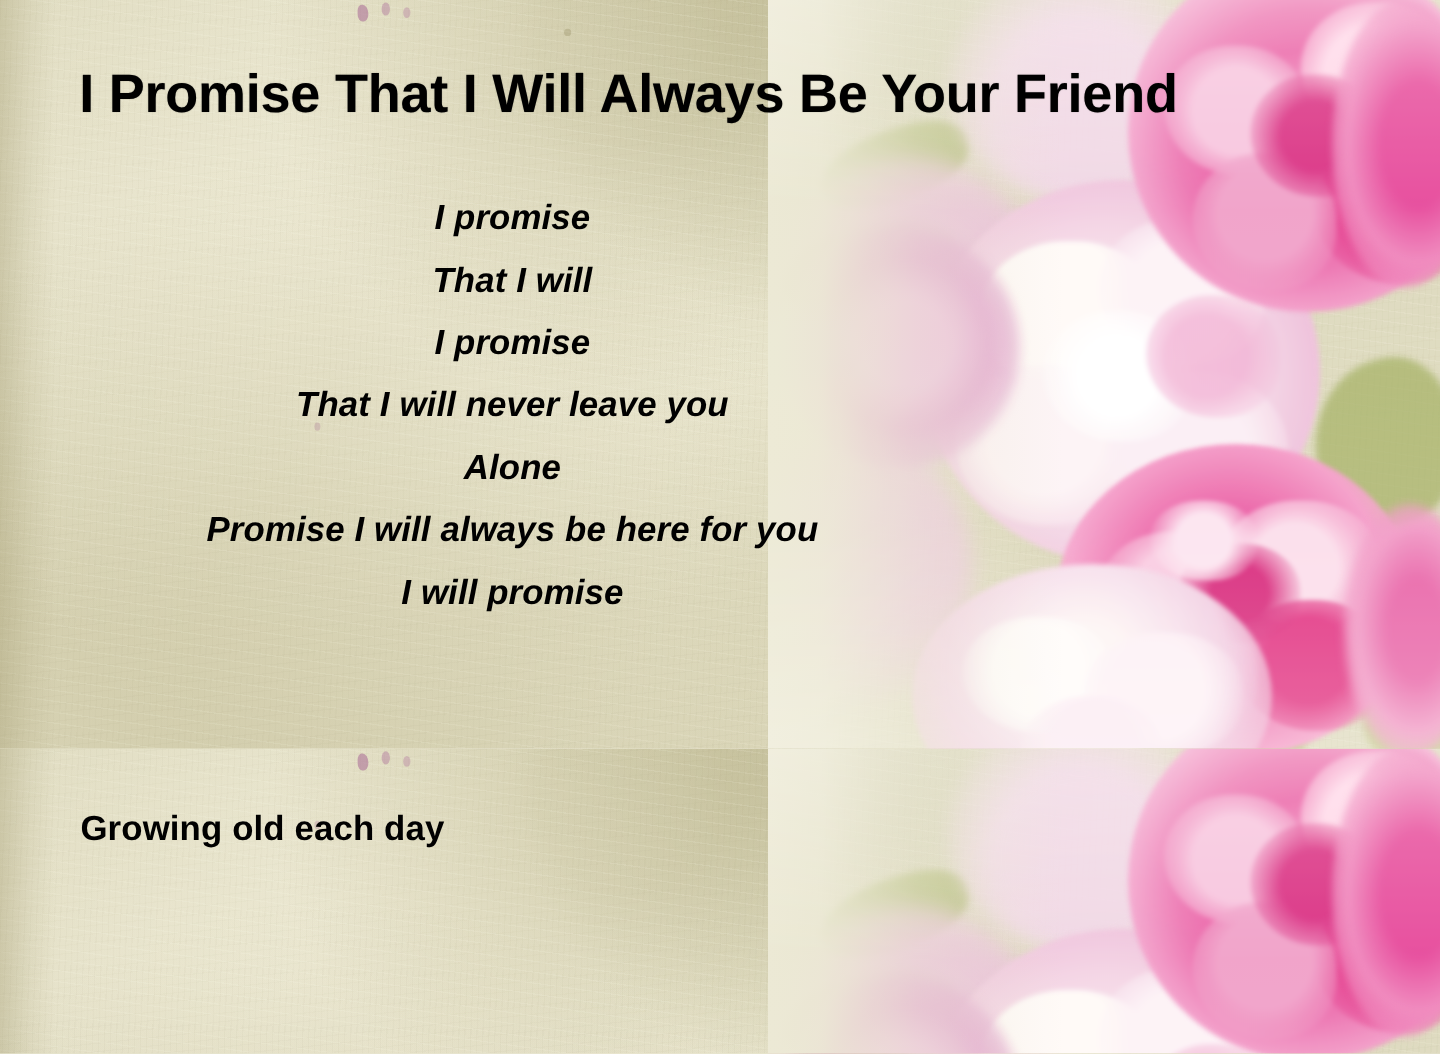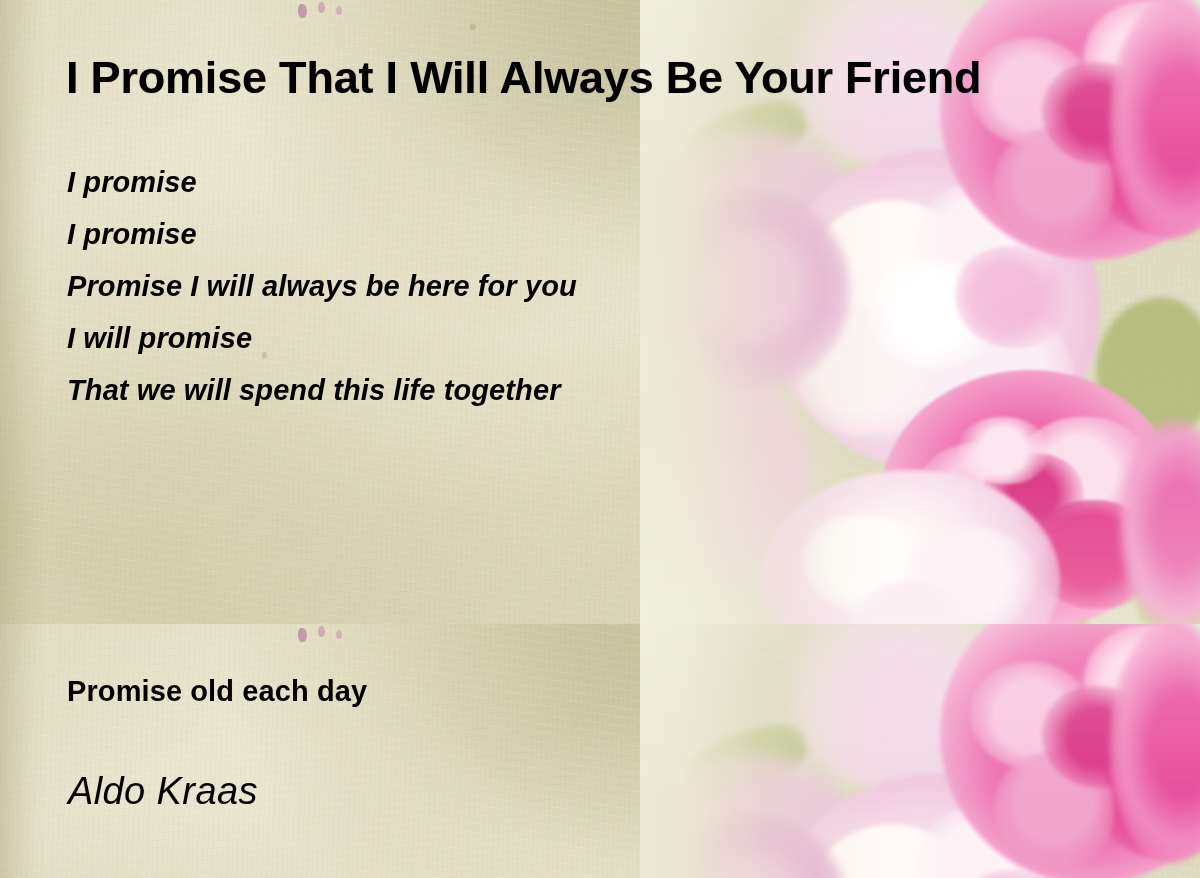--- a/index.html
+++ b/index.html
@@ -104,20 +104,21 @@
   .leaf{ position:absolute; border-radius:60% 40% 55% 45%; filter:blur(3px); }
 
   
   .rose{ position:absolute; border-radius:50%; }
   .rose .pl{ position:absolute; border-radius:50% 50% 45% 55%; }
 
   
   .text-layer{
     position:absolute; inset:0;
     z-index:20;
+    text-align:center;
   }
 
   .poem-title{
     position:absolute;
     left:66px; top:52px;
     font-size:45px;
     font-weight:bold;
     letter-spacing:-.2px;
     color:#000;
     white-space:nowrap;
@@ -292,27 +293,28 @@
       </div>
     </div>
   </div>
 
   <div class="text-layer">
 
     <div class="poem-title">I Promise That I Will Always Be Your Friend</div>
 
     <div class="poem-body">
       <div class="poem-line">I promise</div>
+      <div class="poem-line">That I will</div>
       <div class="poem-line">I promise</div>
+      <div class="poem-line">That I will never leave you</div>
+      <div class="poem-line">Alone</div>
       <div class="poem-line">Promise I will always be here for you</div>
       <div class="poem-line">I will promise</div>
-      <div class="poem-line">That we will spend this life together</div>
     </div>
 
     <div class="poem-stanza-two">
-      <div class="poem-line">Promise old each day</div>
+      <div class="poem-line">Growing old each day</div>
     </div>
 
-    <div class="poem-author">Aldo Kraas</div>
 
   </div>
 
 </div>
 
 </body></html>

